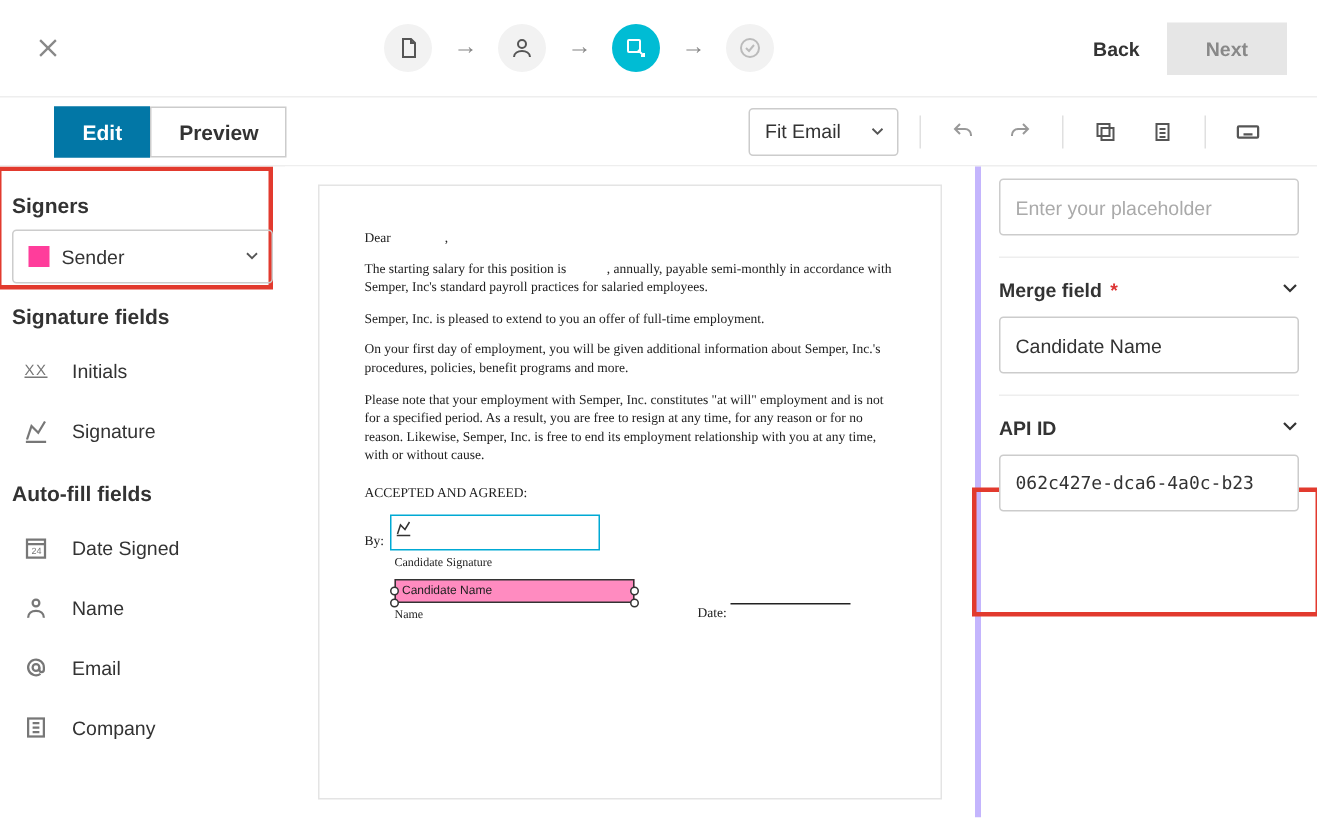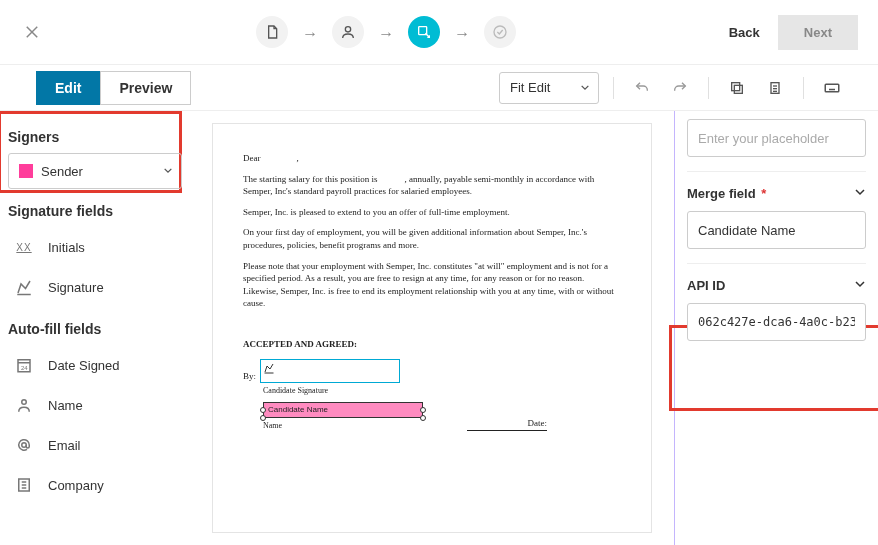--- a/index.html
+++ b/index.html
@@ -30,37 +30,37 @@
   .select-zoom { height: 32px; border: 1px solid #ccc; border-radius: 3px; padding: 0 28px 0 10px; background: #fff; position: relative; display: flex; align-items: center; min-width: 100px; }
   .caret { position: absolute; right: 8px; top: 50%; transform: translateY(-50%); }
   .caret svg { width: 10px; height: 10px; }
   .tb-sep { width: 1px; height: 22px; background: #e0e0e0; margin: 0 4px; }
   .tb-icon { width: 28px; height: 28px; display:flex; align-items:center; justify-content:center; color:#555; }
   
   
   .body { display: flex; height: calc(545px - 64px - 46px - 1px); }
   .left-panel { width: 190px; padding: 10px 8px; overflow: hidden; }
   .center-panel { flex: 1; background: #fff; padding: 12px 22px; }
-  .right-panel { width: 204px; padding: 8px 12px; border-left: 1px solid #c4b5fd; }
+  .right-panel { width: 228px; padding: 8px 12px; border-left: 4px solid #c4b5fd; }
   
   
   .hl-red { border: 3px solid #e23a2e; pointer-events: none; }
   
   
   .section-label { font-size: 14px; font-weight: 700; color: #333; margin: 8px 0 8px 0; }
   .signer-select { position: relative; display:flex; align-items:center; height: 36px; border: 1px solid #ccc; border-radius: 3px; padding: 0 10px; margin-bottom: 14px; }
   .signer-swatch { width: 14px; height: 14px; background: #ff3d9b; margin-right: 8px; }
   .field-list { display: flex; flex-direction: column; }
   .field-item { display: flex; align-items: center; height: 40px; gap: 12px; padding: 0 4px; cursor: pointer; }
   .field-icon { width: 24px; height: 24px; display:flex; align-items:center; justify-content:center; color:#777; }
   
   
   .doc-wrap { border: 1px solid #e4e4e4; background: #fff; padding: 28px 30px 40px 30px; font-family: Georgia, 'Times New Roman', serif; font-size: 9px; color: #222; line-height: 1.4; height: 100%; overflow: hidden; }
   .doc-wrap p { margin-bottom: 8px; }
-  .doc-accept { font-weight: bold; margin-top: 28px; margin-bottom: 10px; font-size: 9px; }
+  .doc-accept { font-weight: normal; margin-top: 12px; margin-bottom: 10px; font-size: 9px; }
   .sig-row { display:flex; gap: 42px; align-items: flex-end; margin-top: 6px; }
   .sig-col { display:flex; flex-direction: column; }
   .sig-by { display:flex; align-items:flex-end; }
   .sig-box { width: 140px; height: 24px; border: 1px solid #00a9d4; display:flex; align-items:flex-start; padding: 2px; margin-left: 4px; }
   .sig-box svg { width: 12px; height: 12px; }
   .sig-cap { font-size: 8px; margin-left: 20px; margin-top: 2px; }
   .date-line { border-bottom: 1px solid #222; width: 80px; display:inline-block; margin-left: 2px; }
   .merge-chip { position: relative; margin-top: 6px; margin-left: 20px; width: 160px; height: 16px; background: #ff8bc0; border: 1px solid #333; font-size: 8px; padding: 1px 4px; font-family: Arial, sans-serif; }
   .merge-chip .handle { position:absolute; width:6px; height:6px; background:#fff; border:1px solid #333; border-radius:50%; }
   .merge-chip .h1 { left:-4px; top:50%; transform:translateY(-50%);}
@@ -128,21 +128,21 @@
 
 <div class="divider-h"></div>
 
 <div class="toolbar-row">
   <div class="tabs">
     <div class="tab active">Edit</div>
     <div class="tab inactive">Preview</div>
   </div>
   <div class="toolbar-center">
     <div class="select-zoom">
-      <span>Fit Edit</span>
+      <span>Fit Email</span>
       <span class="caret"><svg viewBox="0 0 12 12">
             <path d="M2 4l4 4 4-4" fill="none" stroke="#555" stroke-width="1.5"></path>
           </svg></span>
     </div>
     <span class="tb-sep"></span>
     <div class="tb-icon">
         <svg viewBox="0 0 24 24" width="16" height="16" fill="none" stroke="#999" stroke-width="2">
           <path d="M9 14l-5-5 5-5"></path>
           <path d="M4 9h10a6 6 0 016 6v1"></path>
         </svg>
@@ -276,21 +276,21 @@
                 </svg>
             </div>
           </div>
           <div class="sig-cap">Candidate Signature</div>
           <div class="merge-chip">
             <span>Candidate Name</span>
             <span class="handle h1"></span><span class="handle h2"></span><span class="handle h3"></span><span class="handle h4"></span>
           </div>
           <div class="name-cap">Name</div>
         </div>
-        <div class="sig-col" style="flex-direction:column; align-items:flex-end;">
+        <div class="sig-col" style="flex-direction:row; align-items:flex-start;">
           <span>Date:</span>
             <span class="date-line"></span>
         </div>
       </div>
     </div>
   </div>
 
   <div class="right-panel" style="position:relative;">
     <input class="rp-input" placeholder="Enter your placeholder" style="">
     

